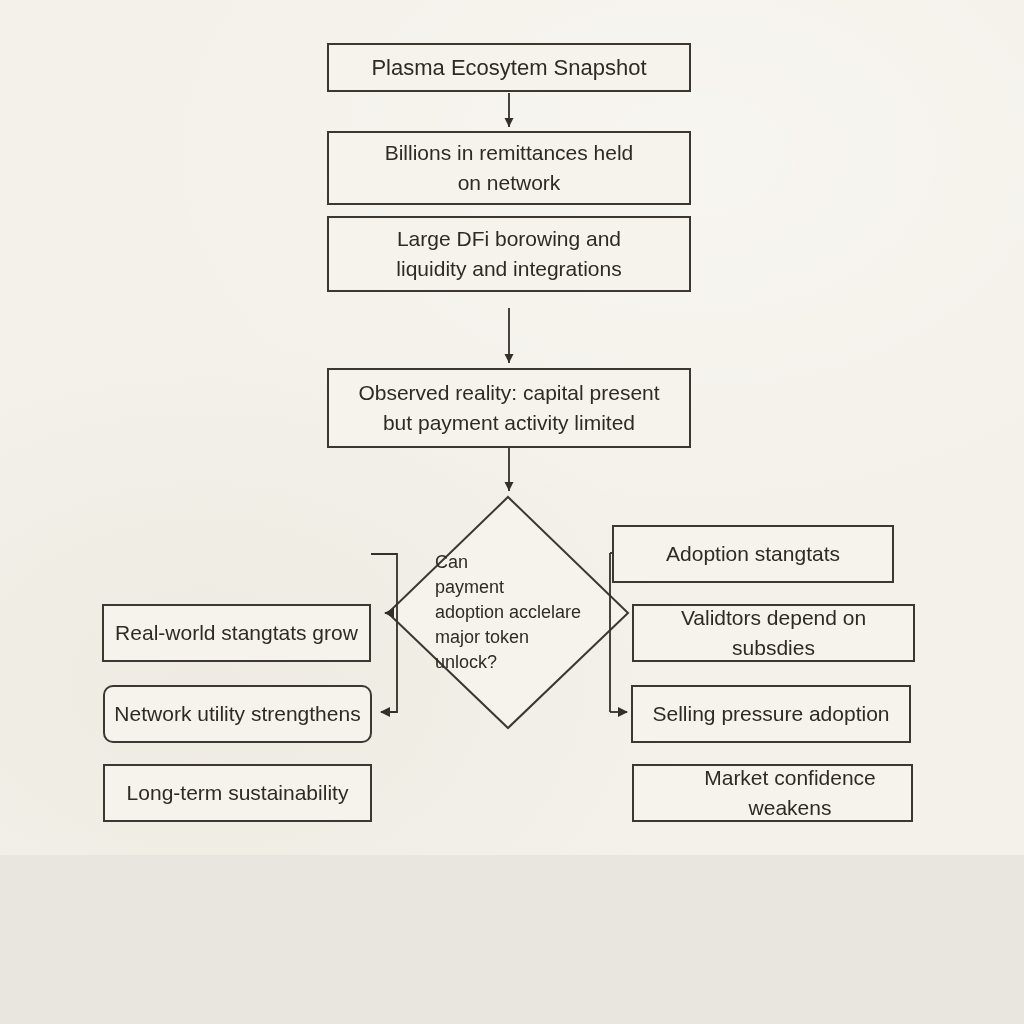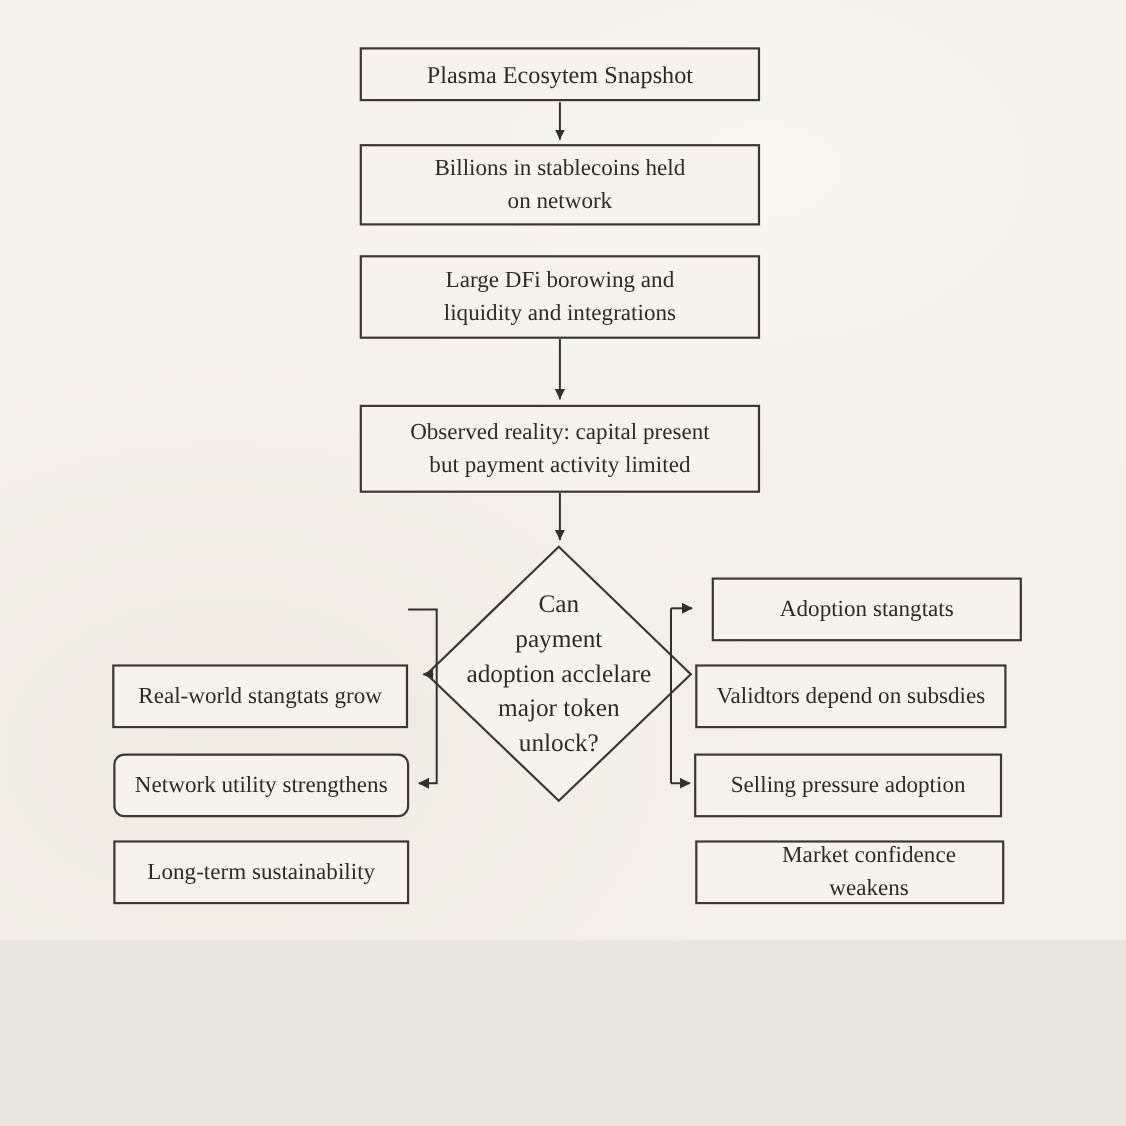--- a/index.html
+++ b/index.html
@@ -6,21 +6,21 @@
     margin: 0;
     padding: 0;
     background: #e9e6df;
   }
   #canvas {
     position: relative;
     width: 1024px;
     height: 855px;
     margin: 0 auto;
     overflow: hidden;
-    font-family: Liberation Serif, serif;
+    font-family: Liberation Sans, sans-serif;
     background:
       radial-gradient(ellipse 900px 600px at 68% 18%, rgba(255,255,255,0.30), rgba(255,255,255,0) 65%),
       radial-gradient(ellipse 700px 500px at 20% 80%, rgba(228,223,212,0.35), rgba(228,223,212,0) 70%),
       #f4f1ea;
   }
   .node {
     position: absolute;
     box-sizing: border-box;
     border: 2px solid #3c3831;
     background: #f6f3ec;
@@ -44,24 +44,23 @@
   }
   .decision-label {
     position: absolute;
     left: 388px;
     top: 497px;
     width: 240px;
     height: 231px;
     display: flex;
     align-items: center;
     justify-content: center;
-    text-align: center;
     white-space: pre-line;
     color: #2e2b26;
-    font-size: 23px;
+    font-size: 18px;
     line-height: 1.38;
   }
 </style>
 </head>
 <body>
 
 <div id="canvas">
 
   <svg id="connectors" viewBox="0 0 1024 1024" xmlns="http://www.w3.org/2000/svg">
     <defs>
@@ -85,43 +84,43 @@
 
     <line x1="394" y1="613" x2="385" y2="613" stroke="#33302b" stroke-width="1.8" marker-end="url(#ah)"></line>
 
     <line x1="610" y1="553" x2="610" y2="712" stroke="#33302b" stroke-width="1.8"></line>
     <line x1="610" y1="553" x2="629" y2="553" stroke="#33302b" stroke-width="1.8" marker-end="url(#ah)"></line>
     <line x1="610" y1="712" x2="627" y2="712" stroke="#33302b" stroke-width="1.8" marker-end="url(#ah)"></line>
   </svg>
 
   <div class="node title-node" style="left:327px; top:43px; width:364px; height:49px;">Plasma Ecosytem Snapshot</div>
 
-  <div class="node" style="left:327px; top:131px; width:364px; height:74px;">Billions in stablecoins held
+  <div class="node" style="left:327px; top:131px; width:364px; height:74px;">Billions in remittances held
 on network</div>
 
-  <div class="node" style="left:327px; top:232px; width:364px; height:76px;">Large DFi borowing and
+  <div class="node" style="left:327px; top:216px; width:364px; height:76px;">Large DFi borowing and
 liquidity and integrations</div>
 
   <div class="node" style="left:327px; top:368px; width:364px; height:80px;">Observed reality: capital present
 but payment activity limited</div>
 
   <div class="decision-label">Can
 payment
 adoption acclelare
 major token
 unlock?</div>
 
 
   <div class="node" style="left:102px; top:604px; width:269px; height:58px;">Real-world stangtats grow</div>
 
   <div class="node" style="left:103px; top:685px; width:269px; height:58px;border-radius:10px;">Network utility strengthens</div>
 
   <div class="node" style="left:103px; top:764px; width:269px; height:58px;">Long-term sustainability</div>
 
-  <div class="node" style="left:647px; top:525px; width:282px; height:58px;">Adoption stangtats</div>
+  <div class="node" style="left:612px; top:525px; width:282px; height:58px;">Adoption stangtats</div>
 
   <div class="node" style="left:632px; top:604px; width:283px; height:58px;">Validtors depend on subsdies</div>
 
   <div class="node" style="left:631px; top:685px; width:280px; height:58px;">Selling pressure adoption</div>
 
   <div class="node" style="left:632px; top:764px; width:281px; height:58px;padding-left:43px;">Market confidence weakens</div>
 
 
 </div>
 

